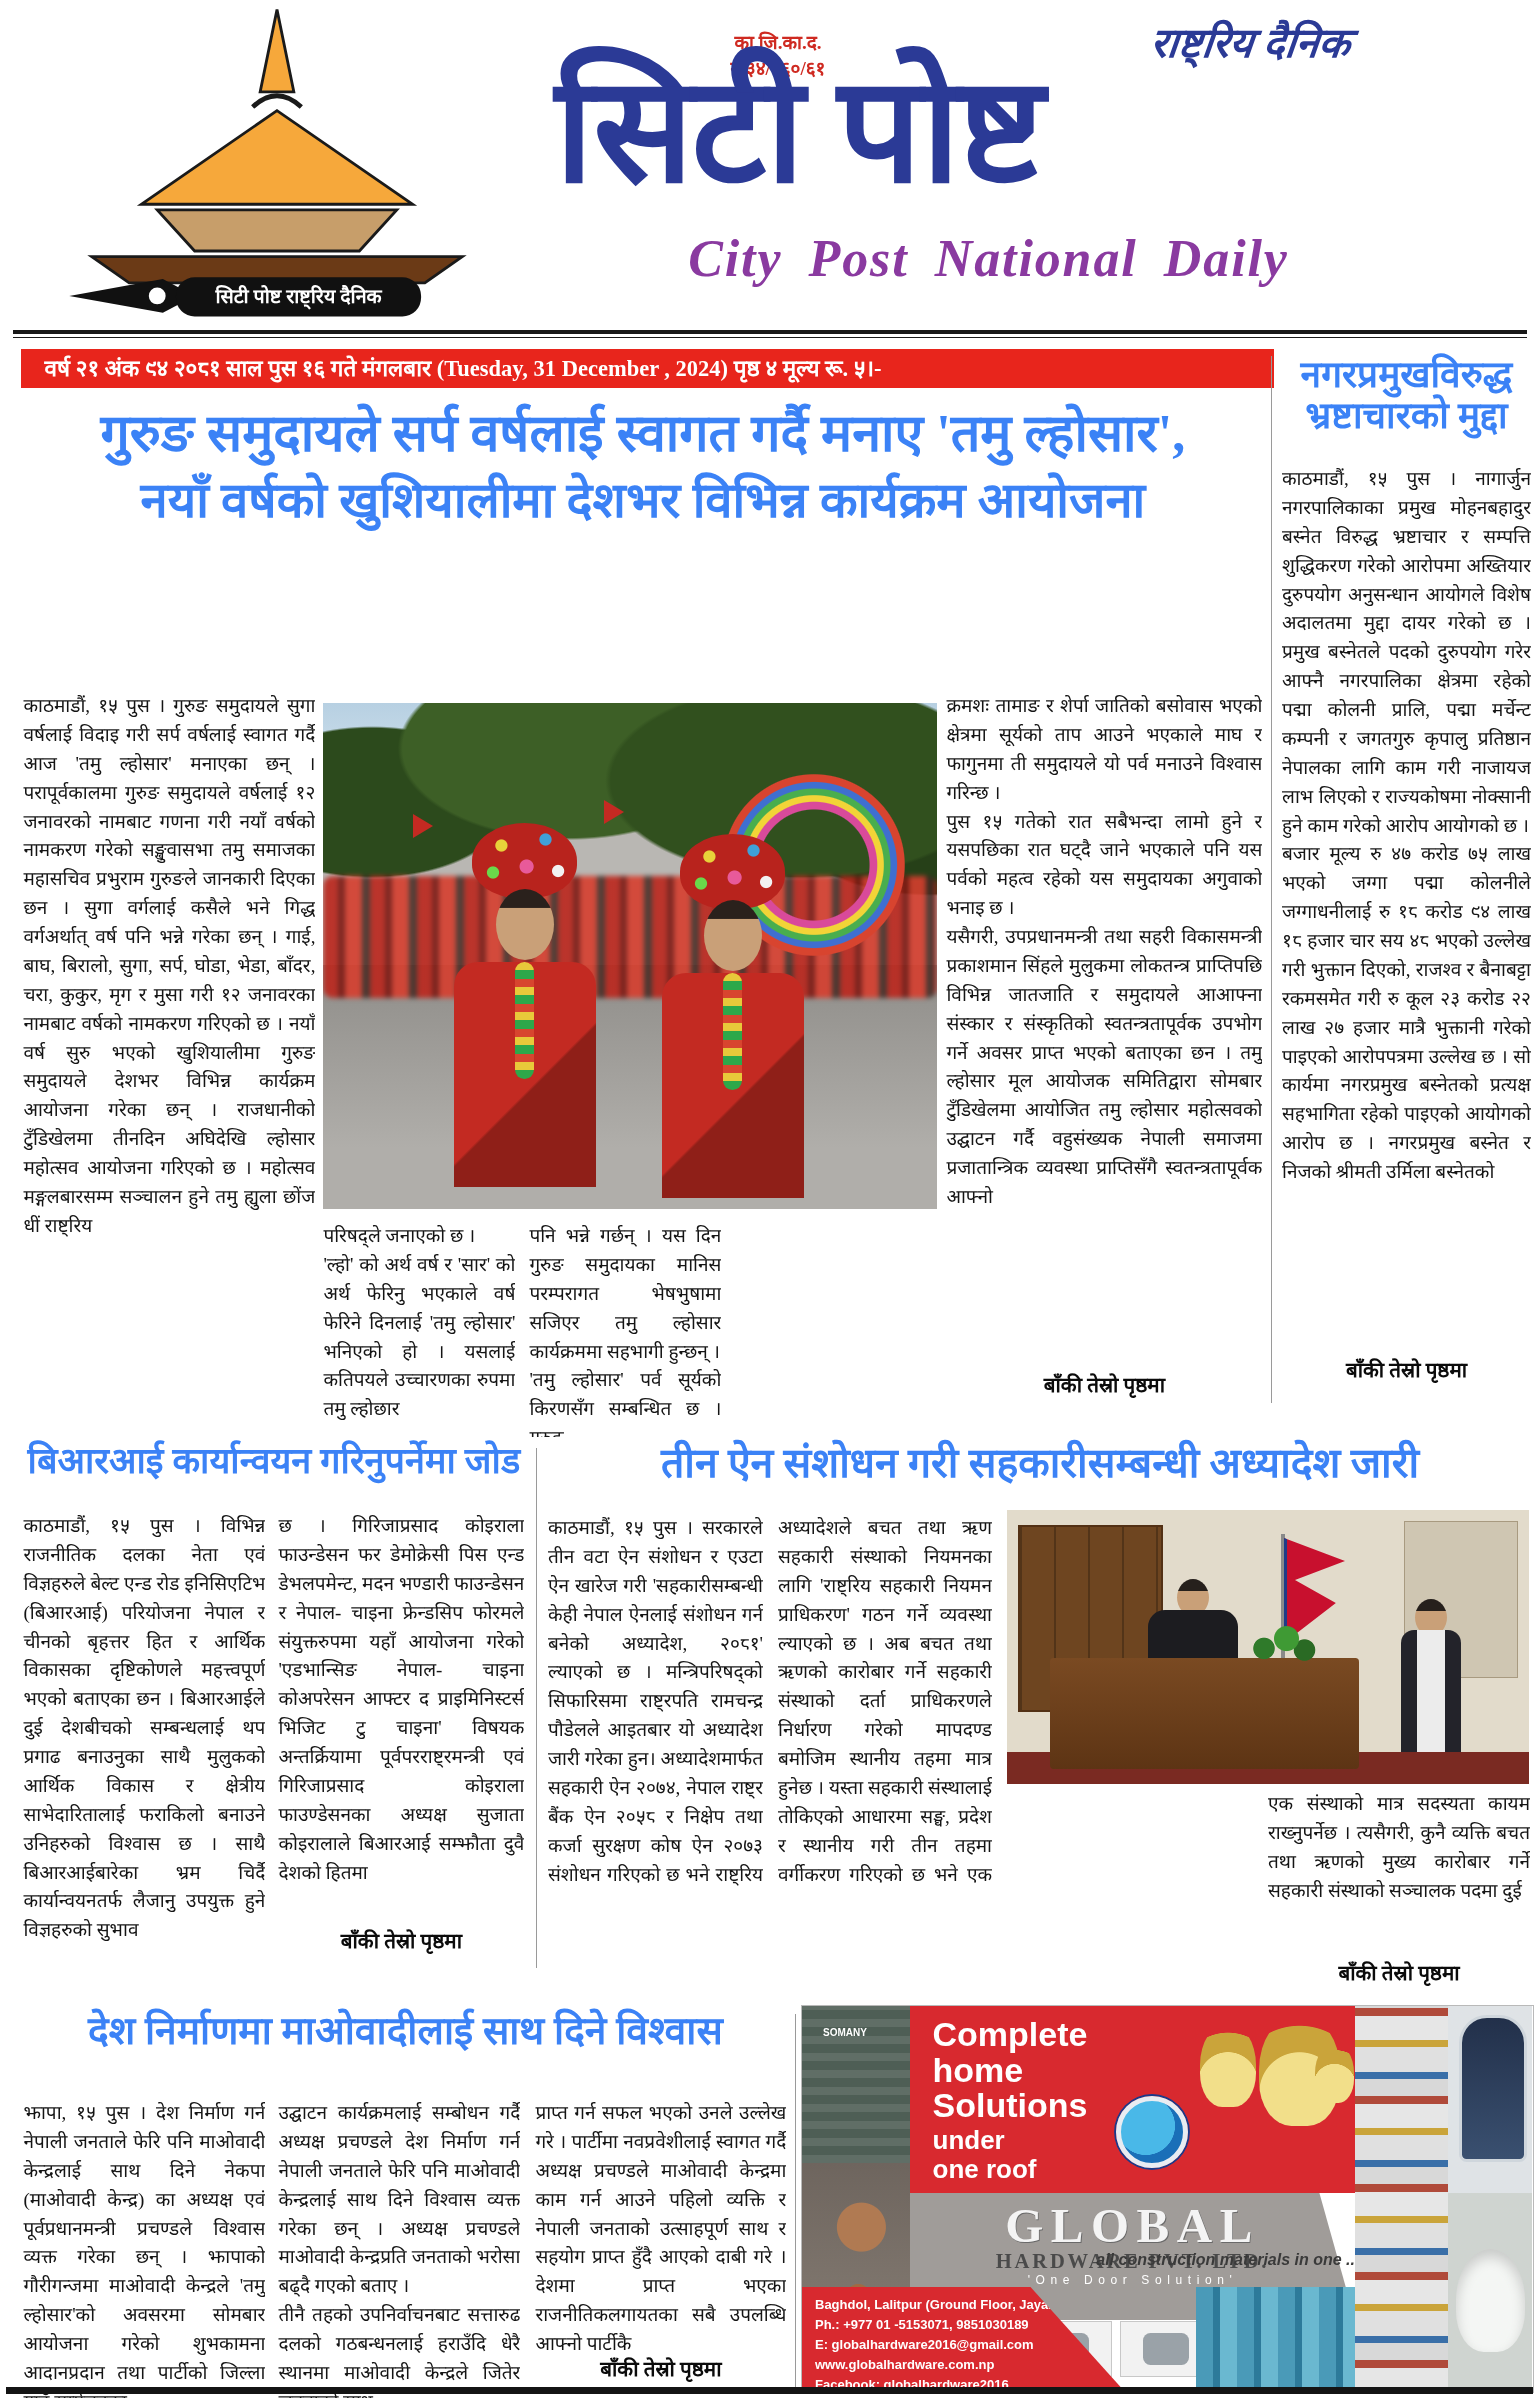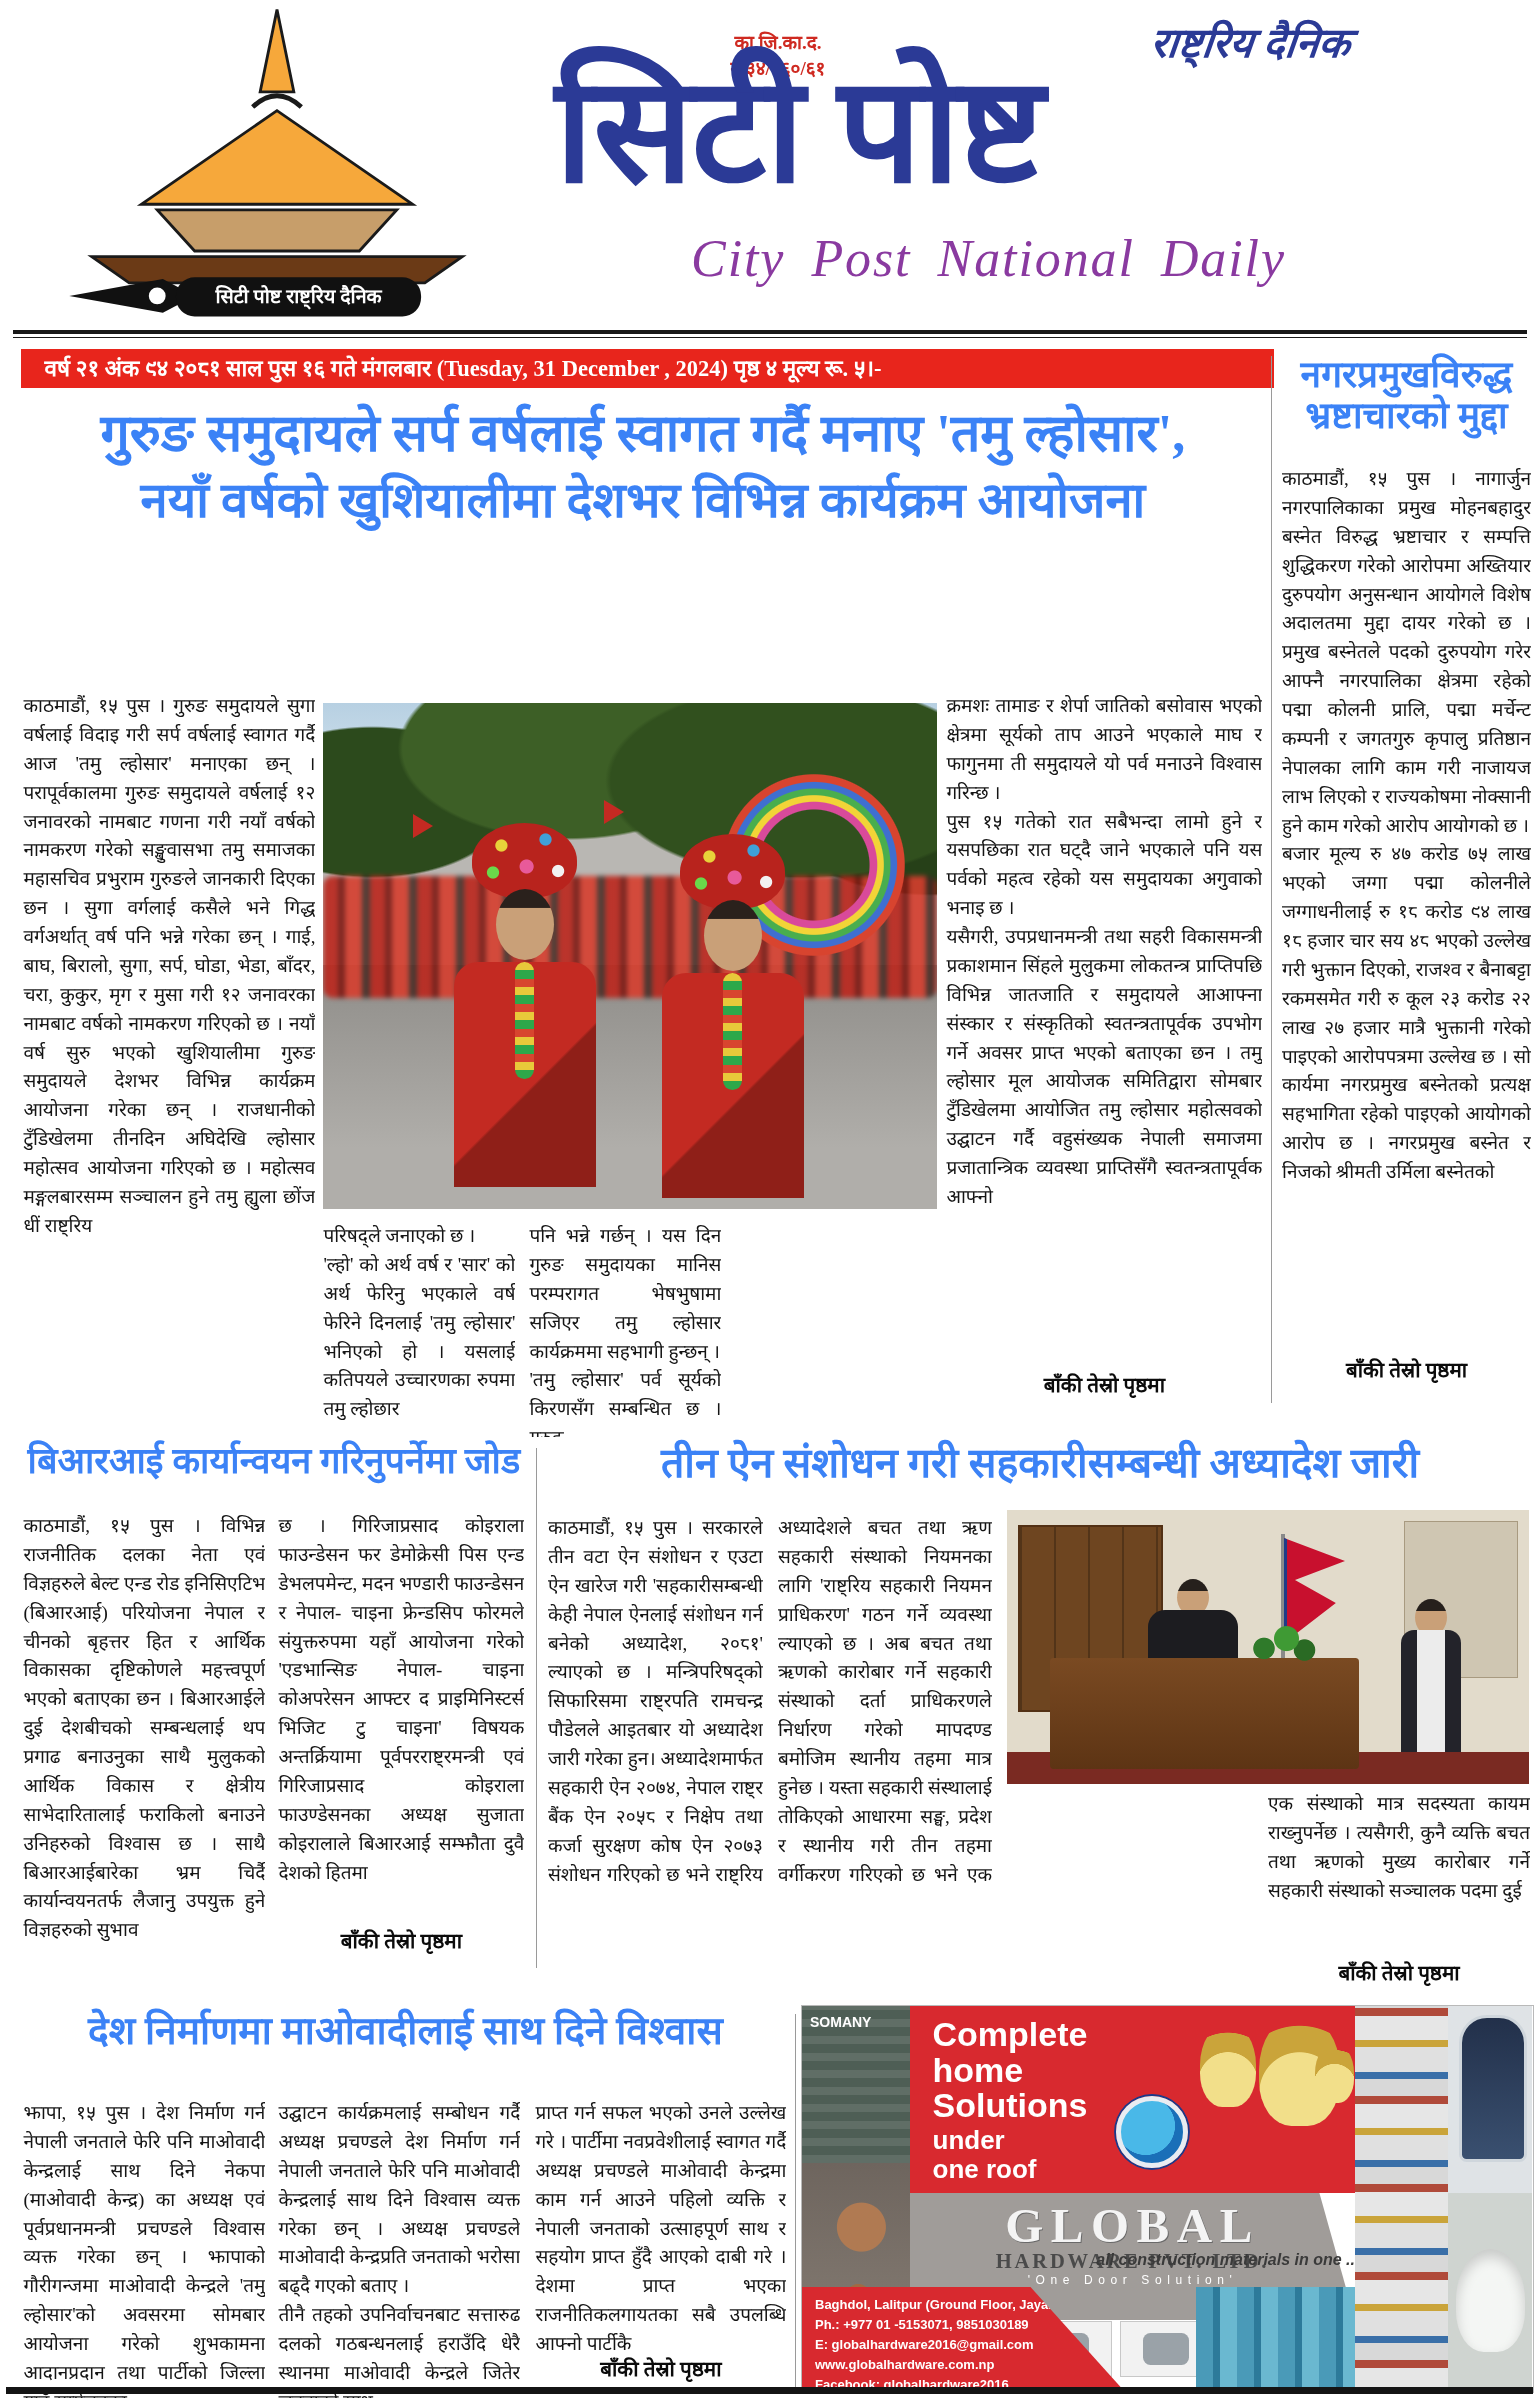--- a/index.html
+++ b/index.html
@@ -7,21 +7,21 @@
         font-family:"Liberation Serif", serif;color:#111;}
   .abs{position:absolute;}
   .headline{font-weight:bold;color:#3b82f6;line-height:1.12;}
   .body-text{font-size:19px;line-height:1.52;text-align:justify;color:#141414;
              white-space:pre-line;overflow:hidden;}
   .cont-note{font-weight:bold;font-size:20.6px;text-align:center;color:#0b0b0b;}
   .vdiv{width:0.9px;background:#9a9a9a;}
   
   .reg{color:#cf2a21;font-weight:bold;font-size:19px;line-height:1.35;text-align:center;}
   .mast-title{color:#2b3a96;font-weight:bold;font-size:148px;letter-spacing:-1.9px;line-height:1;margin-top:18px;}
-  .mast-sub{color:#8a3aa0;font-weight:normal;font-style:italic;font-size:52px;letter-spacing:1.9px;
+  .mast-sub{color:#8a3aa0;font-weight:bold;font-style:italic;font-size:52px;letter-spacing:1.9px;
             word-spacing:11.2px;text-align:center;}
   .mast-tag{color:#2b3a96;font-weight:bold;font-style:italic;font-size:41px;transform:skewX(-6deg);}
   .rule-thick{height:3.7px;background:#191919;}
   .rule-thin{height:0.9px;background:#191919;}
   .datebar{background:#e8251c;color:#fff;font-weight:bold;font-size:22.5px;line-height:39px;
            padding-left:24px;overflow:hidden;white-space:nowrap;}
   
   .photo{overflow:hidden;background:#b9b7b3;}
   .pp-sky{position:absolute;left:0;top:0;right:0;height:122px;background:linear-gradient(#b7d0e2,#e3eef5);}
   .pp-trees{position:absolute;left:0;top:-19px;right:0;height:215px;background:
@@ -66,21 +66,21 @@
      radial-gradient(circle at 58% 38%, #3f9a34 12px, rgba(0,0,0,0) 13px),
      radial-gradient(circle at 82% 66%, #2a6a24 10.3px, rgba(0,0,0,0) 11.2px);}
   .sp-head{width:32px;height:37px;border-radius:50%;margin:0 auto;
      background:linear-gradient(#26201c 0 32%, #c9a078 33%);}
   .sp-torso1{width:90px;height:62px;margin:-5.6px auto 0;border-radius:17px 17px 0 0;background:#1c1c20;}
   .sp-torso2{width:60px;height:122px;margin:-5.6px auto 0;border-radius:13px 13px 0 0;
      background:linear-gradient(90deg,#23232a 0 26%, #ececec 27% 73%, #23232a 74%);}
   
   .ad{border:0.9px solid #b9b9b9;background:#fff;overflow:hidden;}
   .ad-somany{position:absolute;left:0;top:0;width:108px;height:157px;color:#fff;font-weight:bold;
-     font-size:14px;font-family:"Liberation Sans",sans-serif;padding:8px;box-sizing:border-box;
+     font-size:10px;font-family:"Liberation Sans",sans-serif;padding:21px;box-sizing:border-box;
      background:repeating-linear-gradient(0deg,rgba(255,255,255,.10) 0 8.4px,rgba(0,0,0,0) 8.4px 17px),#4e5e55;}
   .ad-woman{position:absolute;left:0;top:157px;width:108px;height:229px;background:
      radial-gradient(circle at 55% 28%, #b07a52 24px, rgba(0,0,0,0) 25px),
      radial-gradient(ellipse 39px 84px at 52% 75%, #a06a44 0 60%, rgba(0,0,0,0) 61%),
      linear-gradient(#6e655e,#8a8178);}
   .ad-redtop{position:absolute;left:108px;top:0;width:445px;height:187px;background:#d8292f;}
   .ad-head-main{color:#ffffff;font-weight:bold;font-size:34px;line-height:1.04;
      font-family:"Liberation Sans",sans-serif;white-space:pre-line;}
   .ad-head-sub{color:#fff;font-weight:bold;font-size:26px;line-height:1.1;
      font-family:"Liberation Sans",sans-serif;white-space:pre-line;}

